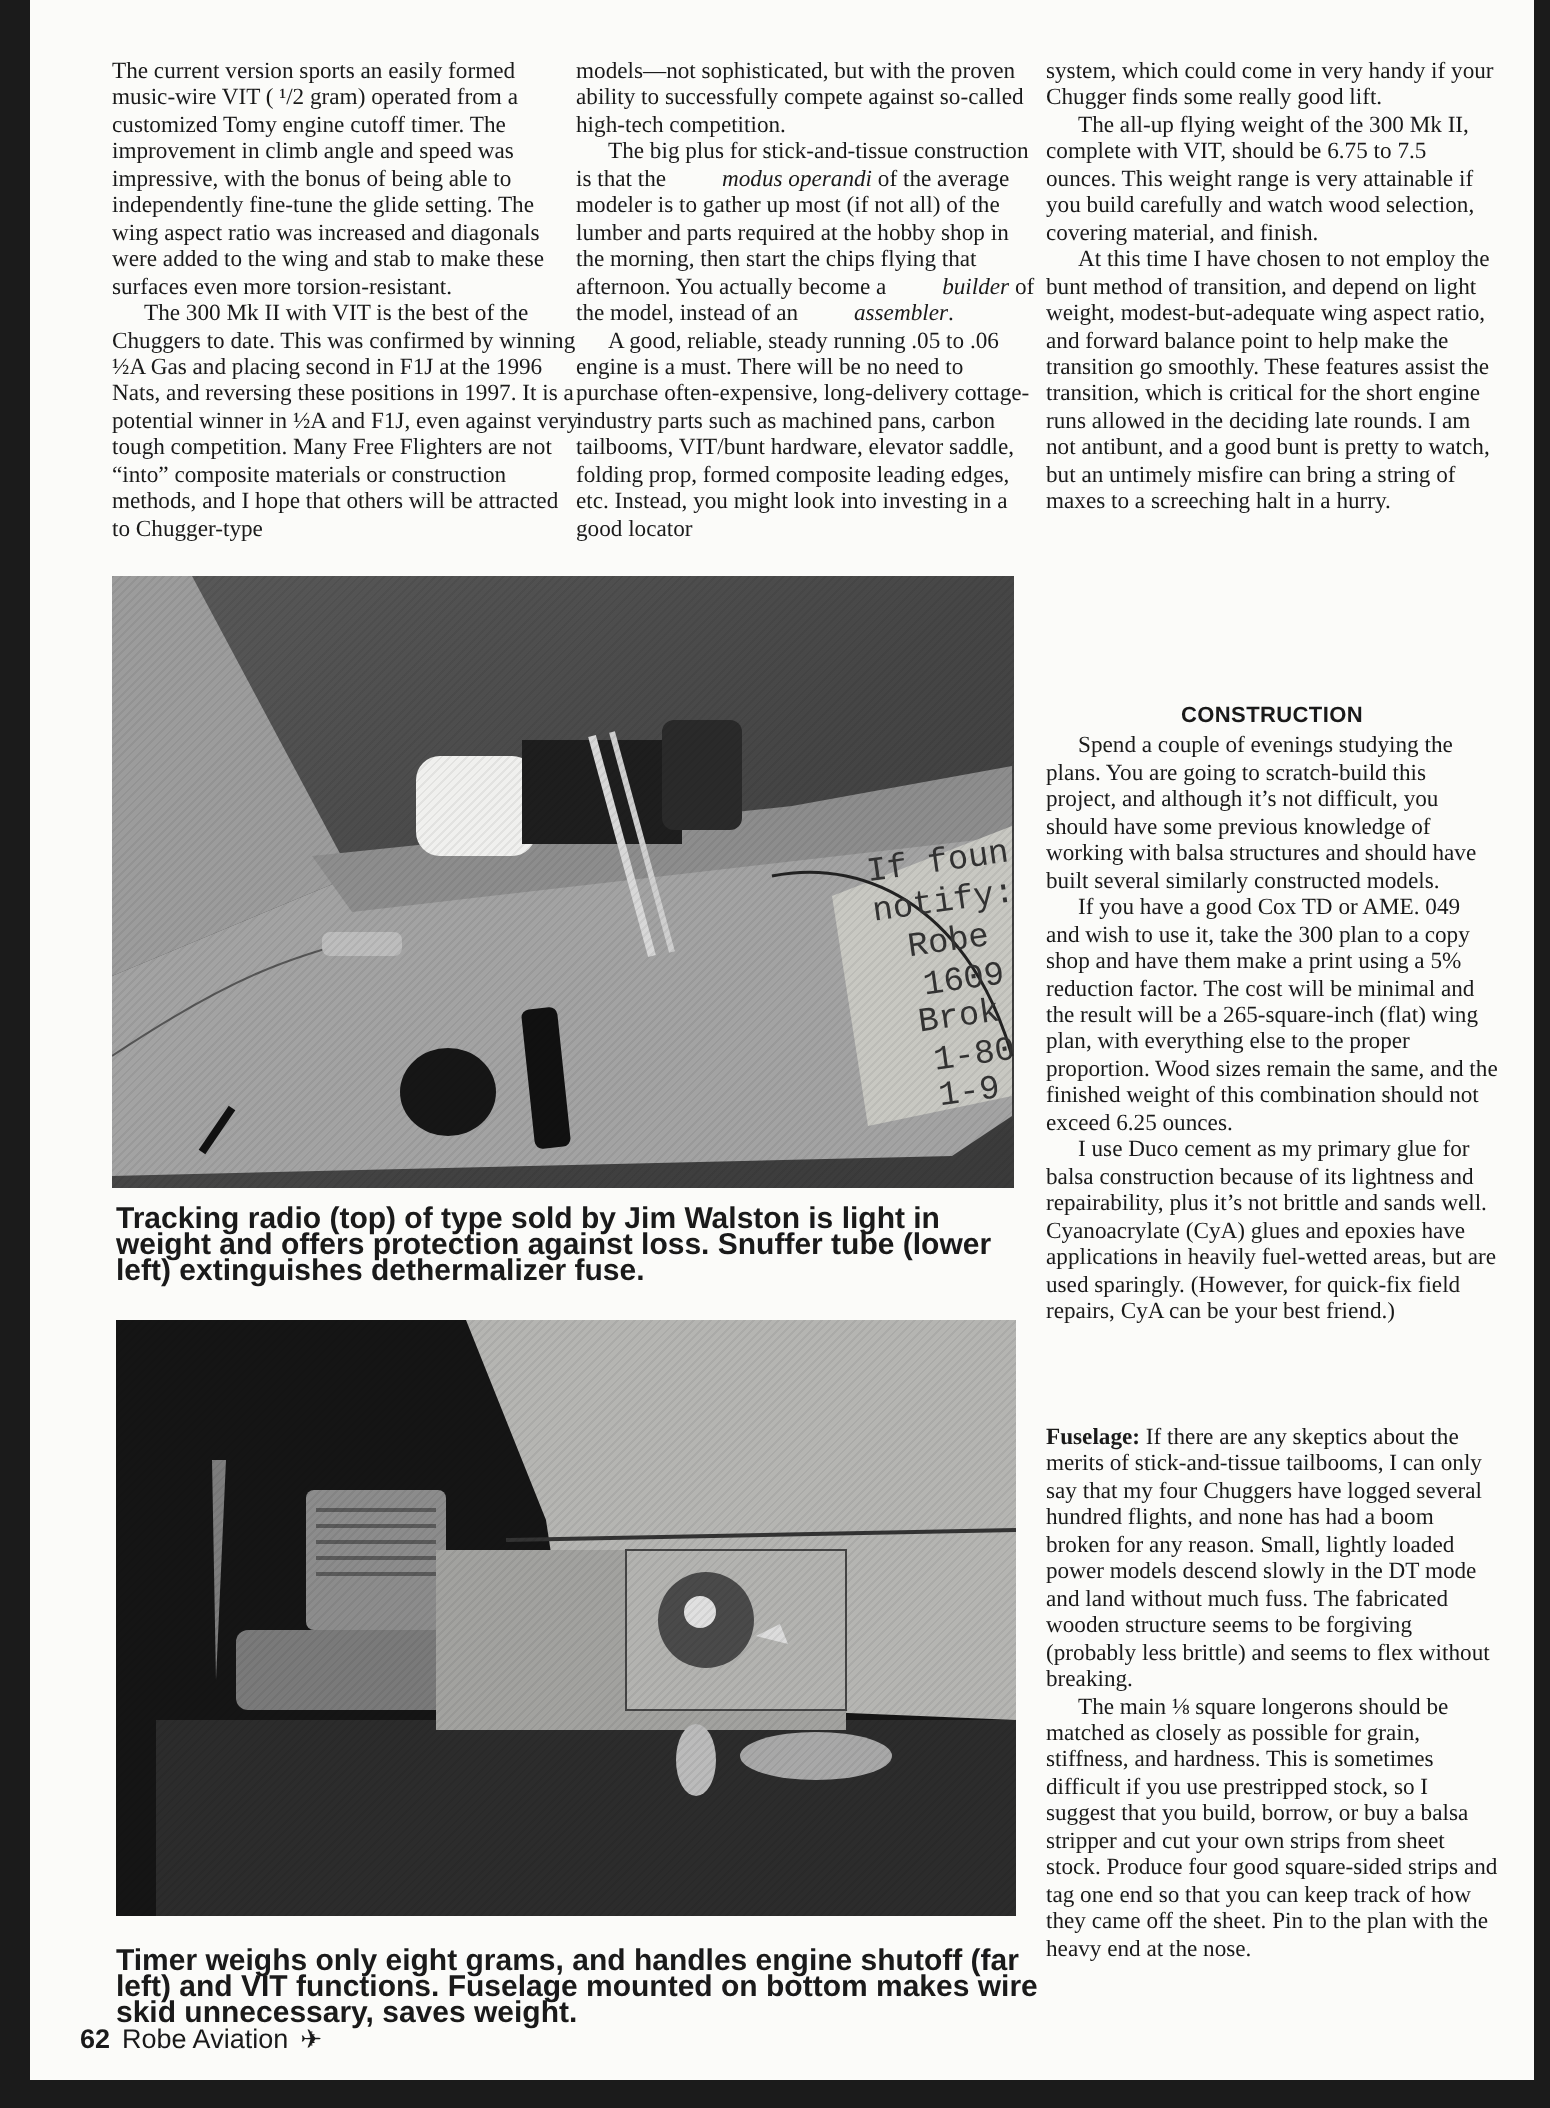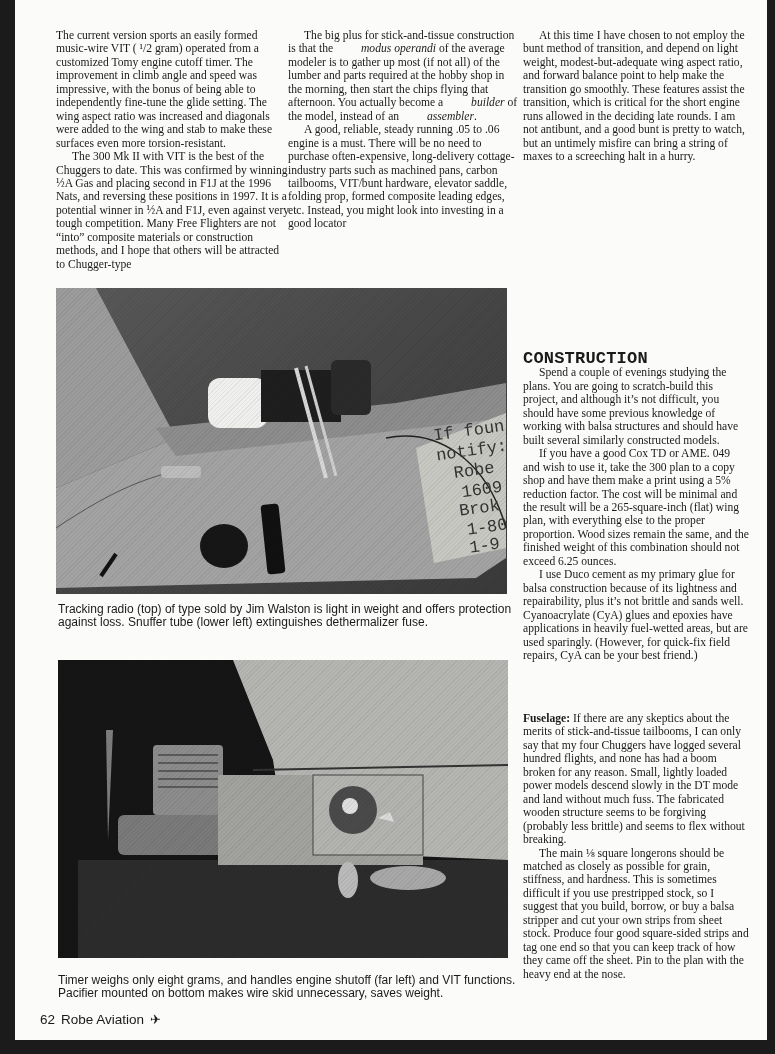--- a/index.html
+++ b/index.html
@@ -7,50 +7,53 @@
   .page { position:absolute; left:15px; top:0; width:752px; height:1040px; background:#fbfbf9; }
   .col { position:absolute; font-family:"Liberation Serif", serif; font-size:11.6px; line-height:13.45px; color:#1a1a1a; }
   .col p { margin:0; text-indent:0; }
   .col p.ind { text-indent:16px; }
   .col p.noind { text-indent:0; }
   .c1 { left:41px; top:29px; width:235px; }
   .c2 { left:273px; top:29px; width:232px; }
   .c3 { left:508px; top:29px; width:226px; }
   .c3b { left:508px; top:352px; width:226px; }
   .c3c { left:508px; top:712px; width:226px; }
-  .head { font-family:Liberation Mono, monospace; font-weight:bold; font-size:17px; text-align:left; letter-spacing:0.2px; margin-bottom:1px !important; }
+  .head { font-family:Liberation Sans, sans-serif; font-weight:bold; font-size:11px; text-align:center; letter-spacing:0.2px; margin-bottom:1px !important; }
   .em { font-style:italic;margin-left:25px; }
   .bold { font-weight:bold; }
   .photo { position:absolute; overflow:hidden; }
   .photo1 { left:41px; top:288px; width:451px; height:306px; background:#6f6f6f; }
   .photo2 { left:43px; top:660px; width:450px; height:298px; background:#1d1d1d; }
-  .caption { position:absolute; font-family:"Liberation Sans", sans-serif; font-weight:normal; font-size:12px; line-height:13px; color:#1a1a1a; }
+  .caption { position:absolute; font-family:"Liberation Sans", sans-serif; font-weight:bold; font-size:15px; line-height:13px; color:#1a1a1a; }
   .cap1 { left:43px; top:603px; width:460px; }
   .cap2 { left:43px; top:974px; width:465px; }
   .folio { position:absolute; left:25px; top:1012px; font-family:"Liberation Sans", sans-serif; font-size:13.5px; color:#1a1a1a; }
-  .folio .num { font-weight:normal; margin-right:6px; }
+  .folio .num { font-weight:bold; margin-right:6px; }
   .folio .plane { margin-left:6px; font-size:13px; }
   .hatch { position:absolute; inset:0; background:repeating-linear-gradient(135deg, rgba(0,0,0,0.06) 0 1px, rgba(255,255,255,0) 1px 3px); pointer-events:none; }
 </style>
 </head>
 <body>
 
 <div class="page">
 
   <div class="col c1">
     <p class="noind">The current version sports an easily formed music-wire VIT ( ¹/2 gram) operated from a customized Tomy engine cutoff timer. The improvement in climb angle and speed was impressive, with the bonus of being able to independently fine-tune the glide setting. The wing aspect ratio was increased and diagonals were added to the wing and stab to make these surfaces even more torsion-resistant.</p>
     <p class="ind">The 300 Mk II with VIT is the best of the Chuggers to date. This was confirmed by winning ½A Gas and placing second in F1J at the 1996 Nats, and reversing these positions in 1997. It is a potential winner in ½A and F1J, even against very tough competition. Many Free Flighters are not “into” composite materials or construction methods, and I hope that others will be attracted to Chugger-type</p>
   </div>
 
   <div class="col c2">
+    <p class="noind">models—not sophisticated, but with the proven ability to successfully compete against so-called high-tech competition.</p>
     <p class="ind"><span>The big plus for stick-and-tissue construction is that the </span><span class="em">modus operandi</span><span> of the average modeler is to gather up most (if not all) of the lumber and parts required at the hobby shop in the morning, then start the chips flying that afternoon. You actually become a </span><span class="em">builder</span><span> of the model, instead of an </span><span class="em">assembler</span><span>.</span></p>
     <p class="ind">A good, reliable, steady running .05 to .06 engine is a must. There will be no need to purchase often-expensive, long-delivery cottage-industry parts such as machined pans, carbon tailbooms, VIT/bunt hardware, elevator saddle, folding prop, formed composite leading edges, etc. Instead, you might look into investing in a good locator</p>
   </div>
 
   <div class="col c3">
+    <p class="noind">system, which could come in very handy if your Chugger finds some really good lift.</p>
+    <p class="ind">The all-up flying weight of the 300 Mk II, complete with VIT, should be 6.75 to 7.5 ounces. This weight range is very attainable if you build carefully and watch wood selection, covering material, and finish.</p>
     <p class="ind">At this time I have chosen to not employ the bunt method of transition, and depend on light weight, modest-but-adequate wing aspect ratio, and forward balance point to help make the transition go smoothly. These features assist the transition, which is critical for the short engine runs allowed in the deciding late rounds. I am not antibunt, and a good bunt is pretty to watch, but an untimely misfire can bring a string of maxes to a screeching halt in a hurry.</p>
   </div>
 
   <div class="col c3b">
     <p class="head">CONSTRUCTION</p>
     <p class="ind">Spend a couple of evenings studying the plans. You are going to scratch-build this project, and although it’s not difficult, you should have some previous knowledge of working with balsa structures and should have built several similarly constructed models.</p>
     <p class="ind">If you have a good Cox TD or AME. 049 and wish to use it, take the 300 plan to a copy shop and have them make a print using a 5% reduction factor. The cost will be minimal and the result will be a 265-square-inch (flat) wing plan, with everything else to the proper proportion. Wood sizes remain the same, and the finished weight of this combination should not exceed 6.25 ounces.</p>
     <p class="ind">I use Duco cement as my primary glue for balsa construction because of its lightness and repairability, plus it’s not brittle and sands well. Cyanoacrylate (CyA) glues and epoxies have applications in heavily fuel-wetted areas, but are used sparingly. (However, for quick-fix field repairs, CyA can be your best friend.)</p>
   </div>
 
@@ -128,18 +131,18 @@
       <circle cx="295" cy="150" r="24" fill="#4a4a4a"></circle>
       <circle cx="292" cy="146" r="8" fill="#e0e0e0"></circle>
       <path d="M320,158 l12,-6 l4,10 z" fill="#dcdcdc"></path>
       <line x1="195" y1="110" x2="450" y2="105" stroke="#333" stroke-width="2"></line>
 
       <ellipse cx="350" cy="218" rx="38" ry="12" fill="#a8a8a8"></ellipse>
       <ellipse cx="290" cy="220" rx="10" ry="18" fill="#bbb"></ellipse>
     </svg>
     <div class="hatch"></div>
   </div>
-  <div class="caption cap2">Timer weighs only eight grams, and handles engine shutoff (far left) and VIT functions. Pacifier mounted on bottom makes wire skid unnecessary, saves weight.</div>
+  <div class="caption cap2">Timer weighs only eight grams, and handles engine shutoff (far left) and VIT functions. Fuselage mounted on bottom makes wire skid unnecessary, saves weight.</div>
 
   <div class="folio">
     <span class="num">62</span><span>Robe Aviation</span><span class="plane">✈</span>
   </div>
 </div>
 
 </body></html>

